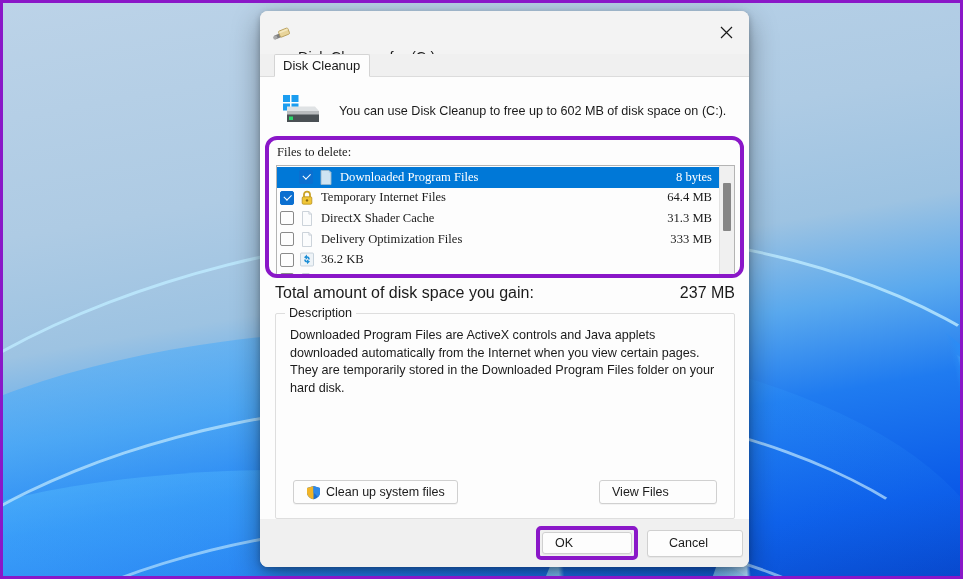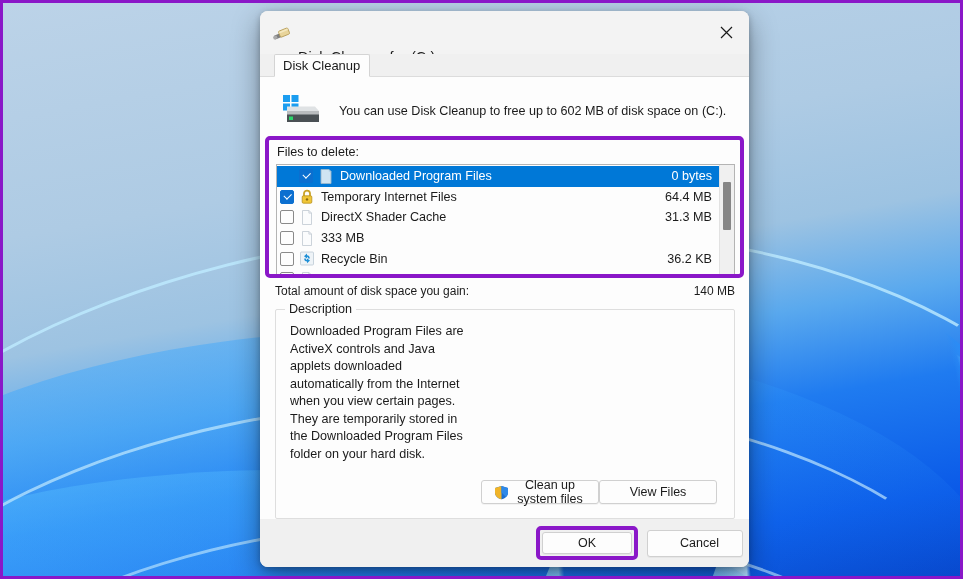--- a/index.html
+++ b/index.html
@@ -131,25 +131,26 @@
   #header-text {
     font-size: 12.6px; color: #1b1b1b; line-height: 17px;
     margin-left: 16px; margin-top: 5px; max-width: 390px;
   }
 
   
   #files-annot {
     position: relative;
     margin: 10px -8px 0 -8px;
     border: 4px solid #8a17c8;
-    border-radius: 5px;
+    border-radius: 12px;
     padding: 2px 5px 0 7px;
     height: 142px;
     overflow: hidden;
     background: #fdfdfd;
+    font-family: Liberation Serif, serif;
   }
   #files-label { font-size: 12.6px; color: #1b1b1b; margin: 3px 0 5px 1px; }
 
   #listbox {
     border: 1px solid #b4b4b4;
     background: #fdfdfd;
     height: 116px;
     display: flex;
     overflow: hidden;
     position: relative;
@@ -190,34 +191,34 @@
   #list-thumb {
     position: absolute; left: 3px; right: 3px;
     top: 17px; height: 48px;
     background: #868686; border-radius: 1px;
   }
 
   
   #total-row {
     display: flex; align-items: center;
     margin: 6px 1px 0 2px;
-    font-size: 12px; color: #1b1b1b;
+    font-size: 16px; color: #1b1b1b;
   }
   #total-row .sp { flex: 1 1 auto; }
 
   
   #desc-group {
     margin: 11px 1px 0 2px;
     border: 1px solid #dedede;
     border-radius: 2px;
     position: relative;
     padding: 13px 14px 10px 14px;
     flex: 1 1 auto;
     min-height: 0;
-    display: flex; flex-direction: row;
+    display: flex; flex-direction: column;
   }
   #desc-legend {
     position: absolute; top: -8px; left: 9px;
     background: #fdfdfd; padding: 0 4px;
     font-size: 12.6px; color: #1b1b1b;
   }
   #desc-text { font-size: 12.6px; color: #1b1b1b; line-height: 17.5px; }
 
   #desc-buttons {
     margin-top: auto;
@@ -225,21 +226,21 @@
     padding: 0 3px 4px 3px;
   }
   .btn {
     font-family: "Liberation Sans", sans-serif;
     font-size: 12.5px; color: #1b1b1b;
     background: #fdfdfd;
     border: 1px solid #d0d0d0;
     border-radius: 3px;
     height: 24px;
     min-width: 118px;
-    display: inline-flex; align-items: center; justify-content: center;
+    display: inline-flex; align-items: center; justify-content: flex-start;
     gap: 5px;
     padding: 0 12px;
     cursor: default;
     box-shadow: 0 1px 0 rgba(0,0,0,0.04);
   }
   #shield-ico { width: 15px; height: 15px; flex: none; }
 
   
   #footer {
     flex: none; height: 48px;
@@ -322,21 +323,21 @@
       <div id="files-label">Files to delete:</div>
       <div id="listbox">
         <div id="list-items">
             <div class="list-row selected">
               <span class="cbx checked"></span>
               <span class="ico"><svg width="16" height="17" viewBox="0 0 16 17">
                   <path d="M3 1.5 H11 L13 3.5 V15.5 H3 Z" fill="#cfe4f2" stroke="#9ab8cc" stroke-width="0.9"></path>
                   <path d="M10.8 1.5 V3.6 H13" fill="#a8c8dd"></path>
                 </svg></span>
               <span class="row-name">Downloaded Program Files</span>
-              <span class="row-size">0 bytes</span>
+              <span class="row-size">8 bytes</span>
             </div>
             <div class="list-row">
               <span class="cbx checked"></span>
               <span class="ico"><svg width="16" height="17" viewBox="0 0 16 17">
                   <path d="M5 8 V5.6 A3 3 0 0 1 11 5.6 V8" fill="none" stroke="#c9a227" stroke-width="1.8"></path>
                   <rect x="3.2" y="7.8" width="9.6" height="7.4" rx="1.2" fill="#f0c637" stroke="#b8901d" stroke-width="0.8"></rect>
                   <circle cx="8" cy="11.4" r="1.2" fill="#8a6a10"></circle>
                 </svg></span>
               <span class="row-name">Temporary Internet Files</span>
               <span class="row-size">64.4 MB</span>
@@ -349,30 +350,30 @@
                 </svg></span>
               <span class="row-name">DirectX Shader Cache</span>
               <span class="row-size">31.3 MB</span>
             </div>
             <div class="list-row">
               <span class="cbx"></span>
               <span class="ico"><svg width="16" height="17" viewBox="0 0 16 17">
                   <path d="M3.5 1.5 H10 L12.5 4 V15.5 H3.5 Z" fill="#fbfcfd" stroke="#c6ced6" stroke-width="0.9"></path>
                   <path d="M9.9 1.5 V4.1 H12.5" fill="none" stroke="#c6ced6" stroke-width="0.9"></path>
                 </svg></span>
+              <span class="row-name">Delivery Optimization Files</span>
               <span class="row-size">333 MB</span>
             </div>
             <div class="list-row">
               <span class="cbx"></span>
               <span class="ico"><svg width="16" height="17" viewBox="0 0 16 17">
                   <rect x="1.5" y="2" width="13" height="13" rx="1" fill="#eef3f7" stroke="#bcc9d4" stroke-width="0.8"></rect>
                   <path d="M5 6.2 L8 3.6 L8 5.2 A3.2 3.2 0 0 1 10.8 8.4 L9.2 8.4 A1.8 1.8 0 0 0 8 6.7 L8 8.4 Z" fill="#1e8fd6"></path>
                   <path d="M11 10.6 L8 13.2 L8 11.6 A3.2 3.2 0 0 1 5.2 8.4 L6.8 8.4 A1.8 1.8 0 0 0 8 10.1 L8 8.4 Z" fill="#1e8fd6"></path>
                 </svg></span>
-              <span class="row-name">Recycle Bin</span>
               <span class="row-size">36.2 KB</span>
             </div>
             <div class="list-row">
               <span class="cbx"></span>
               <span class="ico"><svg width="16" height="17" viewBox="0 0 16 17">
                   <path d="M3.5 1.5 H10 L12.5 4 V15.5 H3.5 Z" fill="#fbfcfd" stroke="#c6ced6" stroke-width="0.9"></path>
                   <path d="M9.9 1.5 V4.1 H12.5" fill="none" stroke="#c6ced6" stroke-width="0.9"></path>
                 </svg></span>
               <span class="row-name"></span>
               <span class="row-size"></span>
@@ -380,21 +381,21 @@
           </div>
         <div id="list-scroll">
           <div id="list-thumb"></div>
         </div>
       </div>
     </div>
 
     <div id="total-row">
       <span>Total amount of disk space you gain:</span>
       <span class="sp"></span>
-      <span>140 MB</span>
+      <span>237 MB</span>
     </div>
 
     <div id="desc-group">
       <span id="desc-legend">Description</span>
       <div id="desc-text">Downloaded Program Files are ActiveX controls and Java applets downloaded automatically from the Internet when you view certain pages. They are temporarily stored in the Downloaded Program Files folder on your hard disk.</div>
       <div id="desc-buttons">
         <button class="btn">
           <span id="shield-ico">
             <svg width="15" height="15" viewBox="0 0 15 15">
               <path d="M7.5 1 L14 3 V7.5 C14 11 11 13.5 7.5 14.3 C4 13.5 1 11 1 7.5 V3 Z" fill="#1d6fd0"></path>

